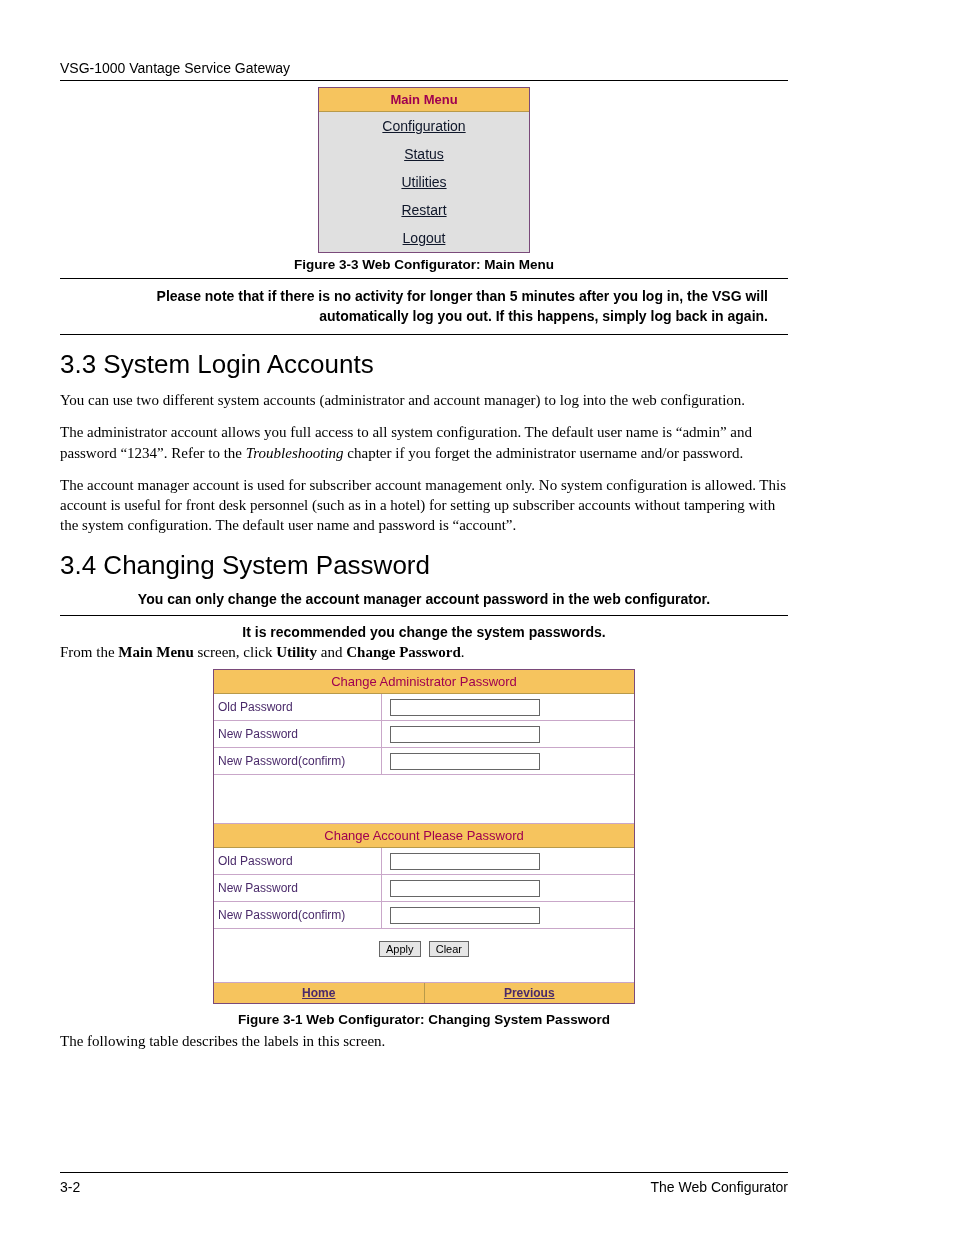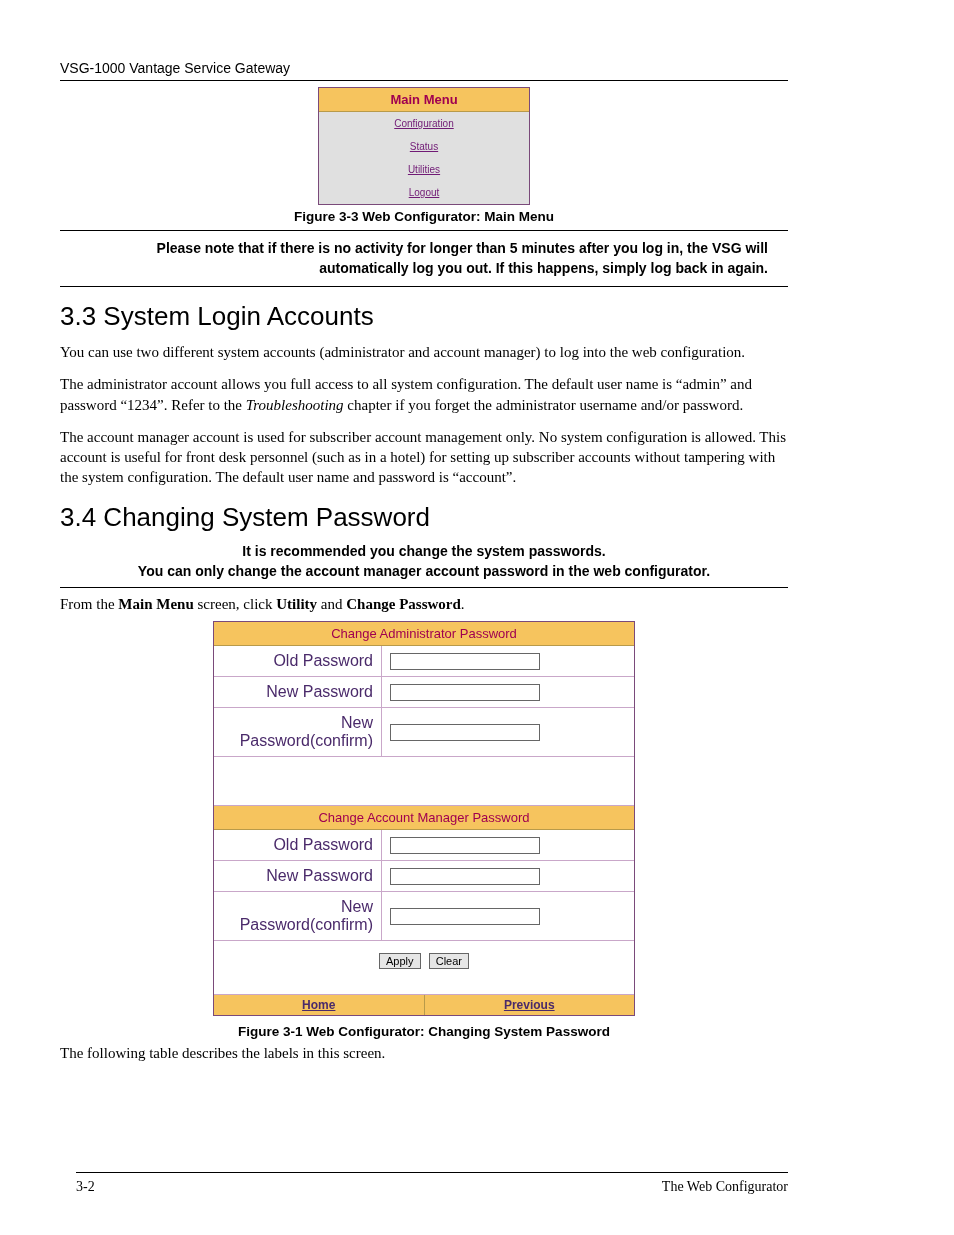--- a/index.html
+++ b/index.html
@@ -34,22 +34,22 @@
   .main-menu .menu-title {
     background: #f6c45e;
     color: #a00050;
     font-weight: bold;
     font-size: 13px;
     padding: 4px 0;
     border-bottom: 1px solid #b89a4a;
   }
   .main-menu a {
     display: block;
-    color: #701a75;
-    font-size: 10px;
+    color: #0f172a;
+    font-size: 14px;
     text-decoration: underline;
     padding: 6px 0;
   }
   .fig-caption {
     font-family: Arial, Helvetica, sans-serif;
     font-weight: bold;
     font-size: 13.5px;
     text-align: center;
     margin: 4px 0 6px 0;
   }
@@ -112,22 +112,21 @@
   }
   .pw-row {
     display: flex;
     align-items: center;
     border-bottom: 1px solid #c9a7c9;
     background:#fff;
   }
   .pw-row:last-child { border-bottom: none; }
   .pw-label {
     flex: 0 0 155px;
-    text-align: right;
-    font-size: 16px;
+    font-size: 12px;
     color: #4a2a6a;
     padding: 6px 8px 6px 4px;
     border-right: 1px solid #c9a7c9;
   }
   .pw-input-cell {
     flex: 1;
     padding: 4px 8px;
   }
   .pw-input-cell input {
     width: 150px;
@@ -170,79 +169,80 @@
   .nav-row .nav-link + .nav-link {
     border-left: 1px solid #b89a4a;
   }
   .after-fig {
     font-size: 15px;
     margin: 6px 0;
   }
   .footer {
     position: absolute;
     bottom: 40px;
-    left: 76px;
+    left: 60px;
     right: 60px;
     border-top: 1px solid #000;
     padding-top: 6px;
-    font-family: Liberation Serif, serif;
+    font-family: Liberation Sans, sans-serif;
     font-size: 14px;
     display: flex;
     justify-content: space-between;
   }
 </style>
 </head>
 <body>
 
 <div class="page">
 
   <div class="header-line">VSG-1000 Vantage Service Gateway</div>
 
   <div class="main-menu">
     <div class="menu-title">Main Menu</div>
     <a>Configuration</a>
     <a>Status</a>
     <a>Utilities</a>
+    <a>Restart</a>
     <a>Logout</a>
   </div>
   <div class="fig-caption">Figure 3-3 Web Configurator: Main Menu</div>
 
   <div class="note-block">Please note that if there is no activity for longer than 5 minutes after you log in, the VSG will automatically log you out. If this happens, simply log back in again.</div>
 
   <h2 class="section-head">3.3  System Login Accounts</h2>
   <p class="body">You can use two different system accounts (administrator and account manager) to log into the web configuration.</p>
   <p class="body">
     <span>The administrator account allows you full access to all system configuration. The default user name is “admin” and password “1234”. Refer to the </span><span class="italic">Troubleshooting</span><span> chapter if you forget the administrator username and/or password.</span>
   </p>
   <p class="body">The account manager account is used for subscriber account management only.  No system configuration is allowed. This account is useful for front desk personnel (such as in a hotel) for setting up subscriber accounts without tampering with the system configuration. The default user name and password is “account”.</p>
 
   <h2 class="section-head">3.4  Changing System Password</h2>
+  <div class="bold-sans note-sub">You can only change the account manager account password in the web configurator.</div>
   <div class="bold-sans">It is recommended you change the system passwords.</div>
-  <div class="bold-sans note-sub">You can only change the account manager account password in the web configurator.</div>
   <div class="instr">
     <span>From the </span><span class="b">Main Menu</span><span> screen, click </span><span class="b">Utility</span><span> and </span><span class="b">Change Password</span><span>.</span>
   </div>
 
   <div class="pw-panel">
     <div class="panel-title">Change Administrator Password</div>
     <div class="pw-row">
       <div class="pw-label">Old Password</div>
       <div class="pw-input-cell"><input type="text" style=""></div>
     </div>
     <div class="pw-row">
       <div class="pw-label">New Password</div>
       <div class="pw-input-cell"><input type="text" style=""></div>
     </div>
     <div class="pw-row">
       <div class="pw-label">New Password(confirm)</div>
       <div class="pw-input-cell"><input type="text" style=""></div>
     </div>
     <div class="spacer-block"></div>
 
-    <div class="panel-title">Change Account Manager Password</div>
+    <div class="panel-title">Change Account Please Password</div>
     <div class="pw-row">
       <div class="pw-label">Old Password</div>
       <div class="pw-input-cell"><input type="text" style=""></div>
     </div>
     <div class="pw-row">
       <div class="pw-label">New Password</div>
       <div class="pw-input-cell"><input type="text" style=""></div>
     </div>
     <div class="pw-row">
       <div class="pw-label">New Password(confirm)</div>

